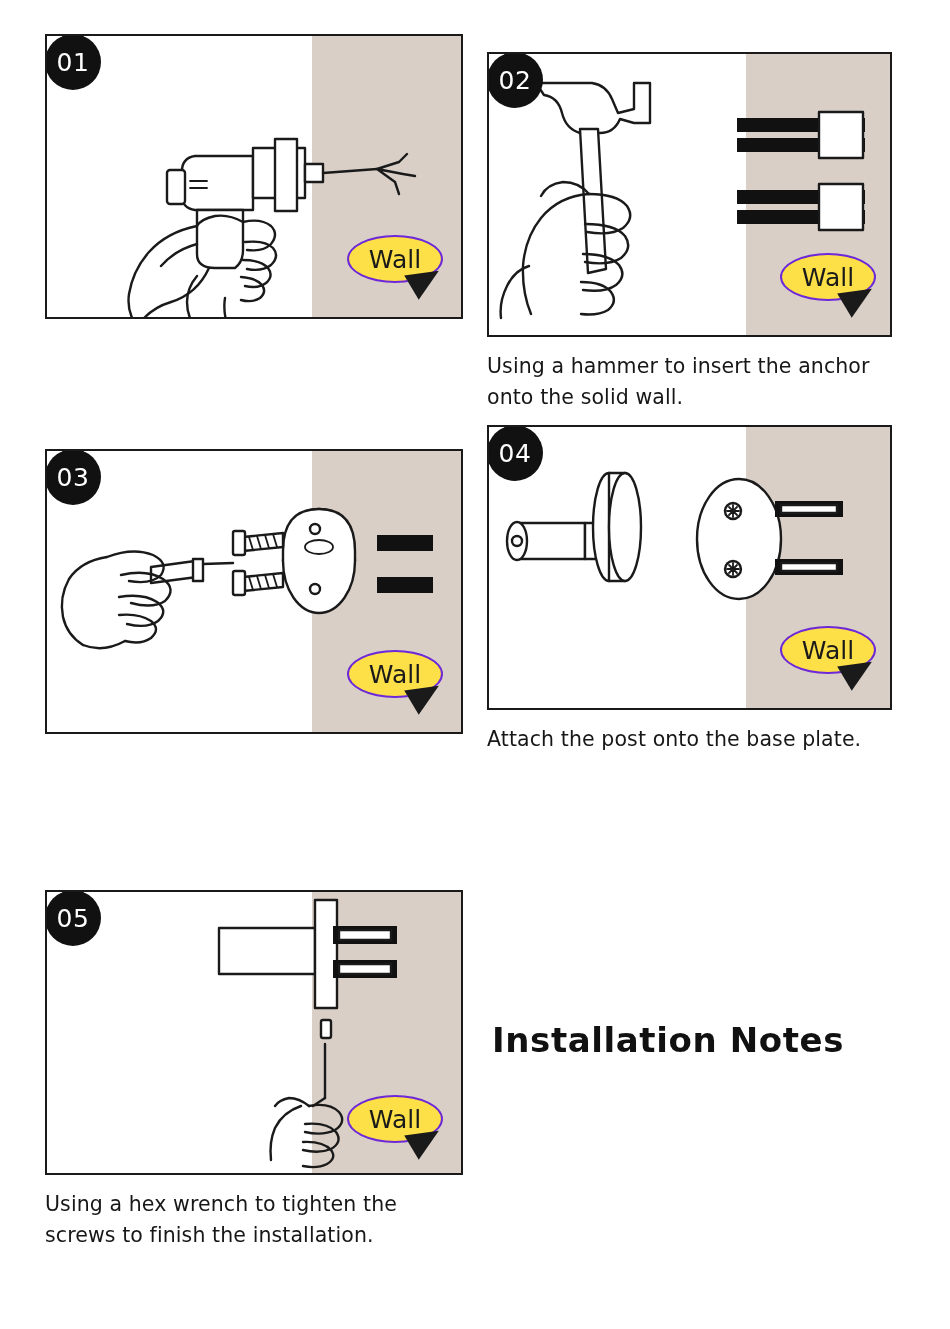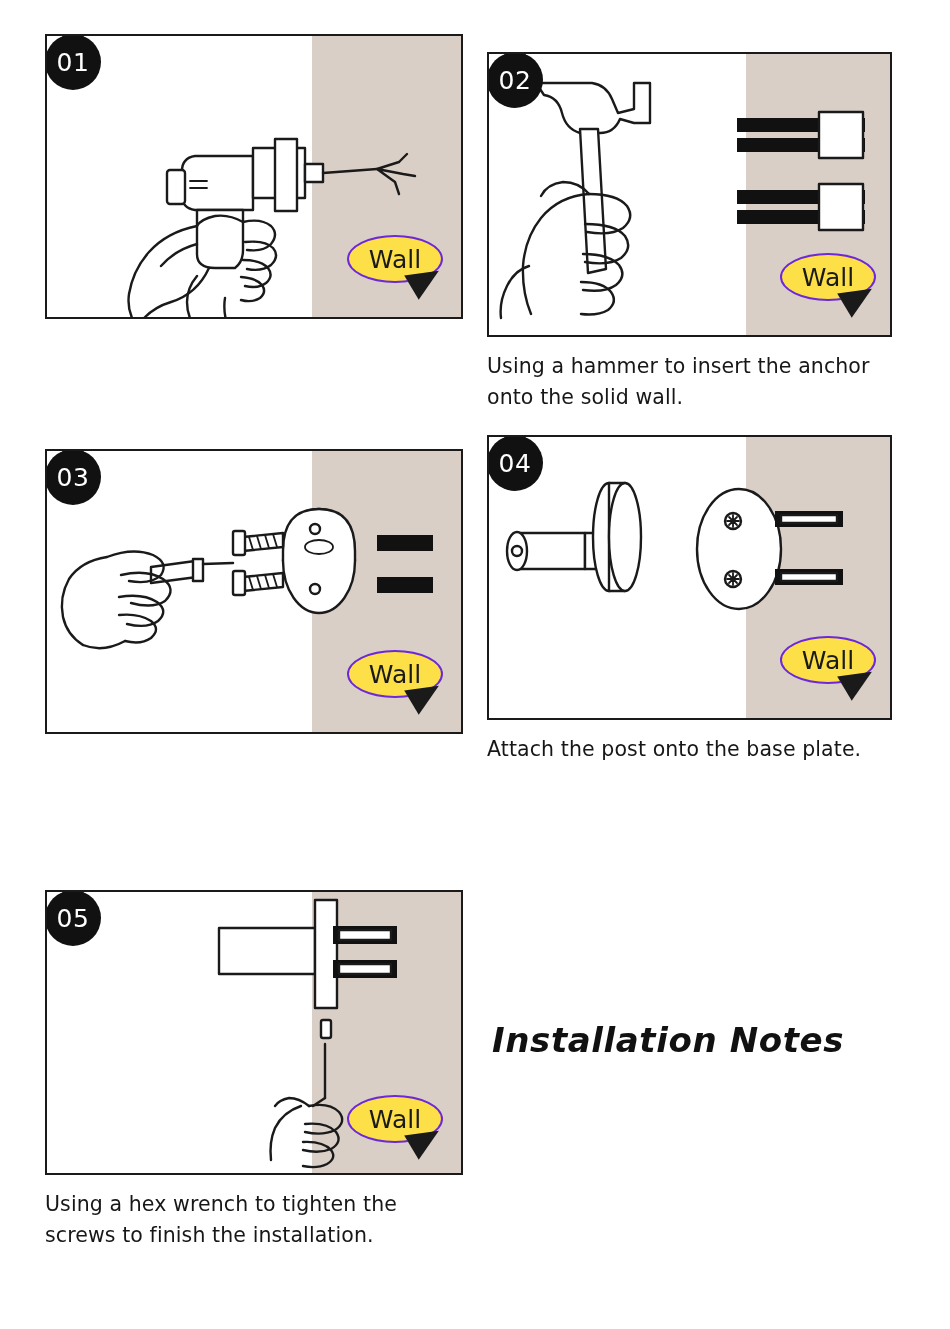--- a/index.html
+++ b/index.html
@@ -107,34 +107,33 @@
     line-height: 1.52;
     color: #171717;
     font-family: "DejaVu Sans", sans-serif;
     letter-spacing: 0.1px;
   }
 
   
   #step-01 { left: 45px;  top: 34px;  width: 418px; }
   #step-02 { left: 487px; top: 34px;  width: 405px; margin-top: 18px; }
   #step-03 { left: 45px;  top: 449px; width: 418px; }
-  #step-04 { left: 487px; top: 435px; width: 405px; }
+  #step-04 { left: 487px; top: 425px; width: 405px; }
   #step-05 { left: 45px;  top: 890px; width: 418px; }
 
   .notes-title {
     position: absolute;
     left: 492px;
     top: 1020px;
     width: 420px;
     font-size: 34px;
     font-weight: bold;
     color: #111111;
     letter-spacing: 0.6px;
     font-family: "DejaVu Sans", sans-serif;
-    font-style: italic;
   }
 
   svg { display: block; }
   .ln { fill: none; stroke: #1a1a1a; stroke-width: 2.4; stroke-linecap: round; stroke-linejoin: round; }
   .ln-thin { fill: none; stroke: #1a1a1a; stroke-width: 1.8; stroke-linecap: round; stroke-linejoin: round; }
   .fillw { fill: #ffffff; stroke: #1a1a1a; stroke-width: 2.4; stroke-linejoin: round; }
   .fillk { fill: #111111; }
   .art { position: absolute; left: 0; top: 0; }
 </style>
 </head>

